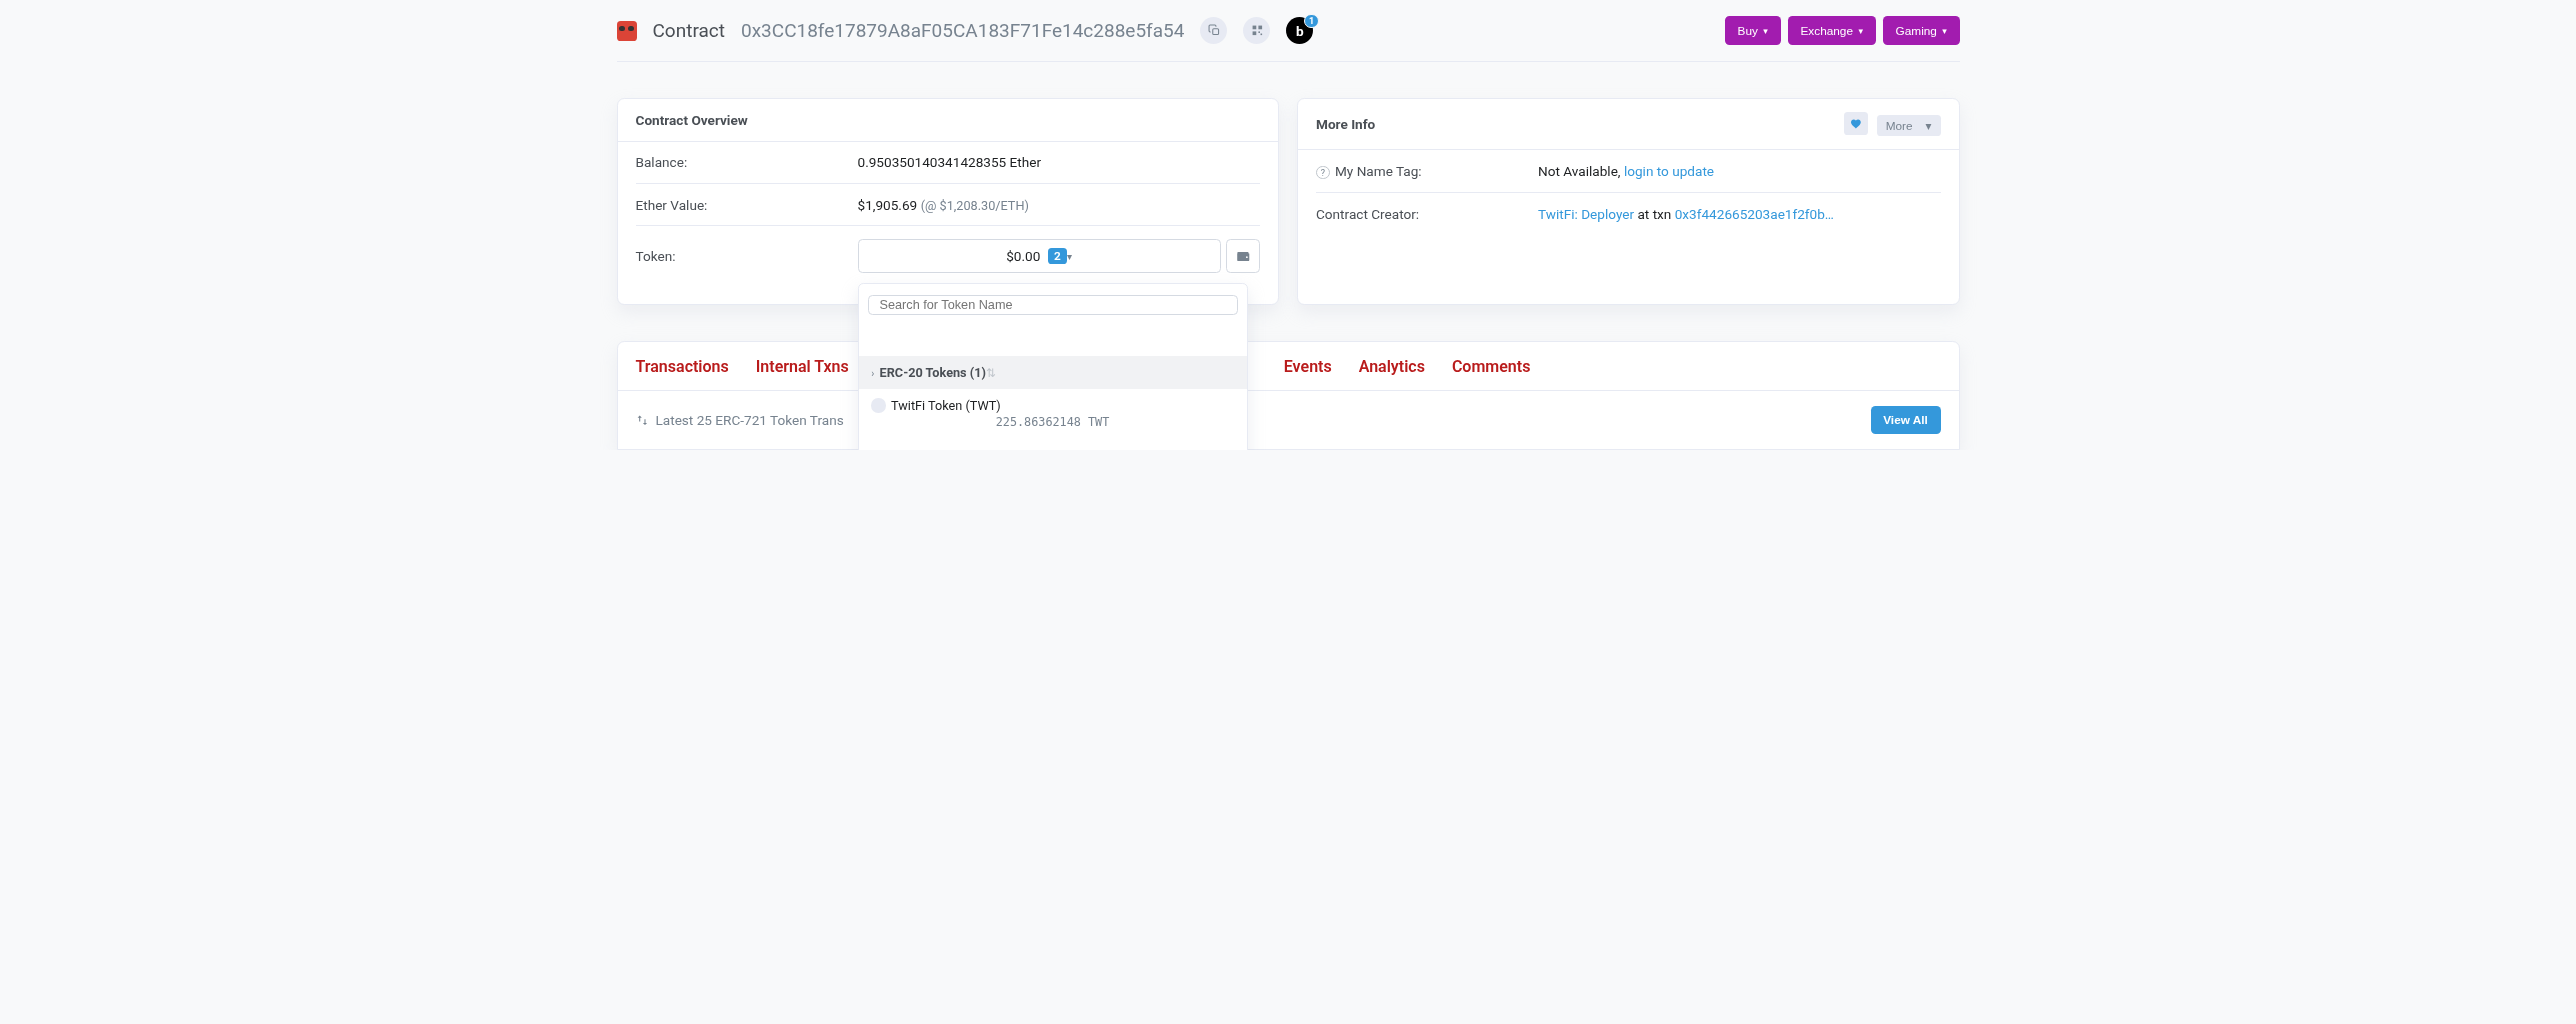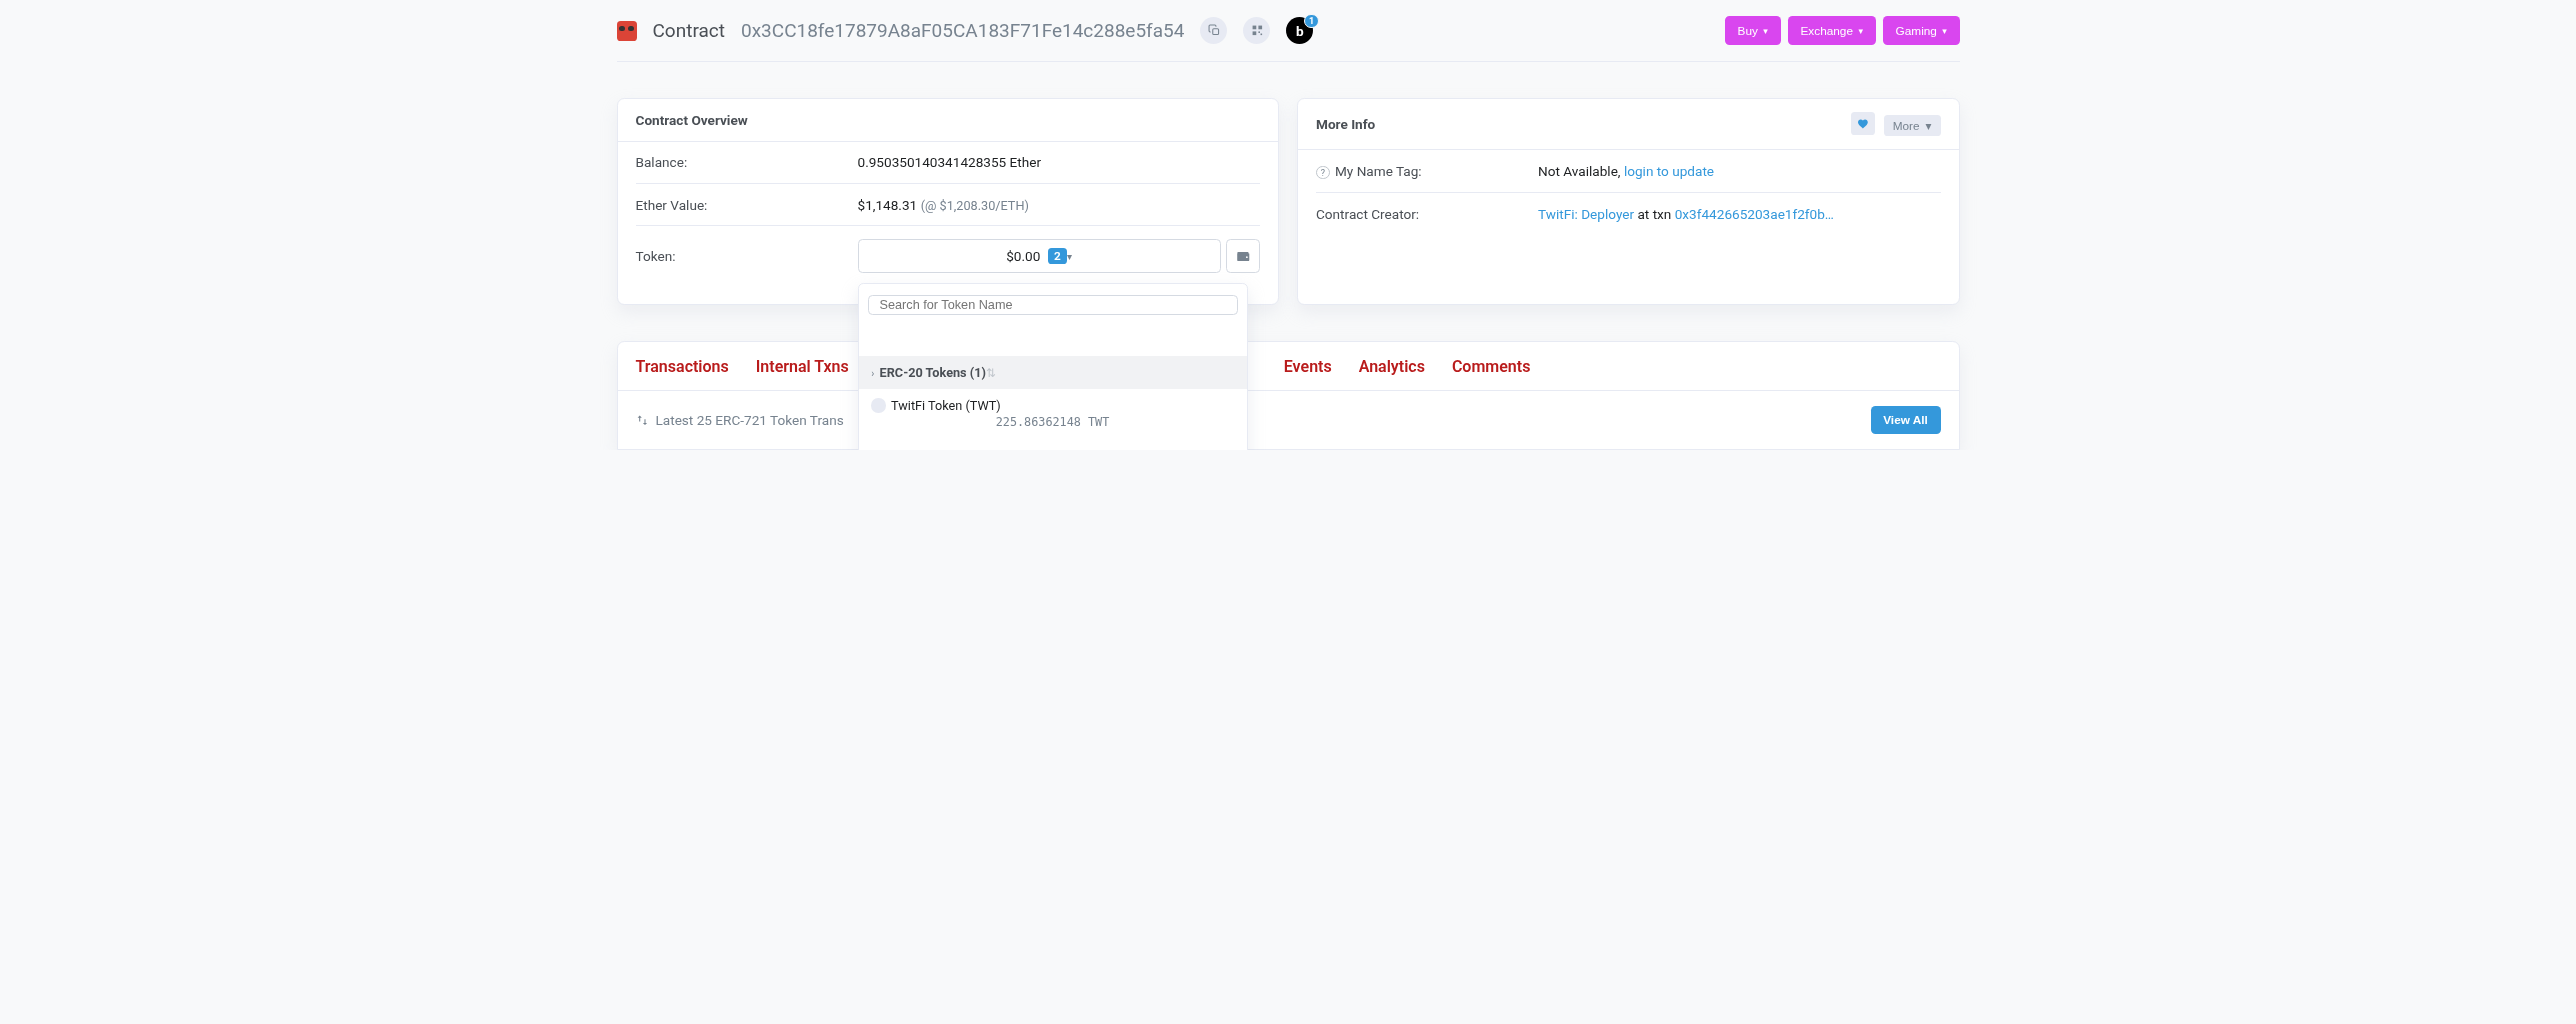--- a/index.html
+++ b/index.html
@@ -10,35 +10,35 @@
 .contract-icon { width: 20px; height: 20px; border-radius: 3.6px; background: #db4437; display: inline-flex; align-items: center; justify-content: center; font-size: 12.7px; position: relative; }
 .contract-icon::before { content: ""; position: absolute; width: 5.4px; height: 5.4px; background: #333; border-radius: 50%; left: 2.7px; top: 5.4px; }
 .contract-icon::after { content: ""; position: absolute; width: 5.4px; height: 5.4px; background: #333; border-radius: 50%; right: 2.7px; top: 5.4px; }
 .page-title { font-size: 19px; color: #4a4f55; font-weight: 400; }
 .address-hash { font-size: 19px; color: #77838f; font-weight: 400; }
 .icon-btn { width: 27px; height: 27px; border-radius: 50%; background: #e7eaf3; border: none; display: inline-flex; align-items: center; justify-content: center; cursor: pointer; color: #77838f; }
 .icon-btn svg { width: 12.7px; height: 12.7px; }
 .blockscan-btn { width: 27px; height: 27px; border-radius: 50%; background: #000; color: #fff; display: inline-flex; align-items: center; justify-content: center; position: relative; font-weight: bold; font-size: 13.6px; }
 .blockscan-badge { position: absolute; top: -3.6px; right: -5.4px; background: #3498db; color: #fff; border-radius: 50%; width: 14.5px; height: 14.5px; font-size: 9px; display: flex; align-items: center; justify-content: center; border: 1.8px solid #f8f9fa; }
 .header-right { display: flex; gap: 7.3px; }
-.btn-primary { background: #d946ef; color: #fff; border: none; border-radius: 4.5px; padding: 7.3px 12.7px; font-size: 11.8px; cursor: pointer; display: inline-flex; align-items: center; gap: 5.4px; }
+.btn-primary { background: #a21caf; color: #fff; border: none; border-radius: 4.5px; padding: 7.3px 12.7px; font-size: 11.8px; cursor: pointer; display: inline-flex; align-items: center; gap: 5.4px; }
 .btn-primary .chevron { font-size: 9px; }
 .cards-row { display: flex; gap: 18px; margin-top: 36px; }
 .card { background: #fff; border-radius: 7.3px; border: 0.9px solid #e7eaf3; box-shadow: 0 0.5rem 1.2rem rgba(189,197,209,.2); flex: 1; }
 .card-header { padding: 12.7px 18px; border-bottom: 0.9px solid #e7eaf3; display: flex; align-items: center; justify-content: space-between; }
 .card-title { font-size: 13.6px; font-weight: 700; color: #4a4f55; }
 .card-body { padding: 0 18px 18px; }
 .info-row { display: flex; padding: 12.7px 0; border-bottom: 0.9px solid #e7eaf3; align-items: center; }
 .info-row:last-child { border-bottom: none; }
 .info-label { width: 222px; color: #4a4f55; font-size: 13.6px; }
 .info-value { flex: 1; color: #1e2022; font-size: 13.6px; }
 .info-value .sub { color: #77838f; font-size: 12.7px; }
 .link { color: #3498db; text-decoration: none; cursor: pointer; }
 .heart-btn { width: 23.6px; height: 23.6px; border-radius: 3.6px; background: #e7eaf3; border: none; color: #3498db; display: inline-flex; align-items: center; justify-content: center; cursor: pointer; margin-right: 5.4px; }
-.more-btn { background: #e7eaf3; border: none; border-radius: 3.6px; padding: 3.6px 9px; color: #77838f; font-size: 11.8px; cursor: pointer; display: inline-flex; align-items: center; gap: 6px; }
+.more-btn { background: #e7eaf3; border: none; border-radius: 3.6px; padding: 3.6px 9px; color: #77838f; font-size: 11.8px; cursor: pointer; display: inline-flex; align-items: center; gap: 13px; }
 .help-icon { width: 13.6px; height: 13.6px; border: 0.9px solid #c0c6cc; border-radius: 50%; display: inline-flex; align-items: center; justify-content: center; font-size: 9px; color: #77838f; margin-right: 5.4px; }
 .token-dropdown-row { display: flex; gap: 5.4px; align-items: center; }
 .token-select { flex: 1; border: 0.9px solid #d5dae2; border-radius: 4.5px; padding: 8.2px 11px; display: flex; align-items: center; justify-content: center; cursor: pointer; background: #fff; }
 .token-select-left { display: flex; align-items: center; gap: 7.3px; }
 .badge-count { background: #3498db; color: #fff; border-radius: 3.6px; padding: 0.9px 6.3px; font-size: 11.8px; font-weight: 600; }
 .chevron-down { font-size: 10px; color: #77838f; }
 .wallet-btn { width: 34px; height: 34px; border: 0.9px solid #d5dae2; border-radius: 4.5px; background: #fff; display: inline-flex; align-items: center; justify-content: center; cursor: pointer; color: #77838f; }
 .dropdown-panel { position: absolute; background: #fff; border: 0.9px solid #e7eaf3; border-radius: 5.4px; box-shadow: 0 0.5rem 1.2rem rgba(189,197,209,.3); width: 390px; padding: 11px 0; z-index: 100; }
 .dropdown-search-wrap { padding: 0 9px 9px; }
 .dropdown-search { width: 100%; border: 0.9px solid #d5dae2; border-radius: 4.5px; padding: 2px 11px; font-size: 12.7px; }
@@ -110,21 +110,21 @@
         <span class="card-title">Contract Overview</span>
       </div>
       <div class="card-body">
         <div class="info-row">
           <div class="info-label">Balance:</div>
           <div class="info-value">0.950350140341428355 Ether</div>
         </div>
         <div class="info-row">
           <div class="info-label">Ether Value:</div>
           <div class="info-value">
-            <span>$1,148.31</span>
+            <span>$1,905.69</span>
             <span class="sub">(@ $1,208.30/ETH)</span>
           </div>
         </div>
         <div class="info-row">
           <div class="info-label">Token:</div>
           <div class="info-value token-dropdown-row dropdown-wrap">
             <div class="token-select">
               <div class="token-select-left">
                 <span>$0.00</span>
                 <span class="badge-count">2</span>

